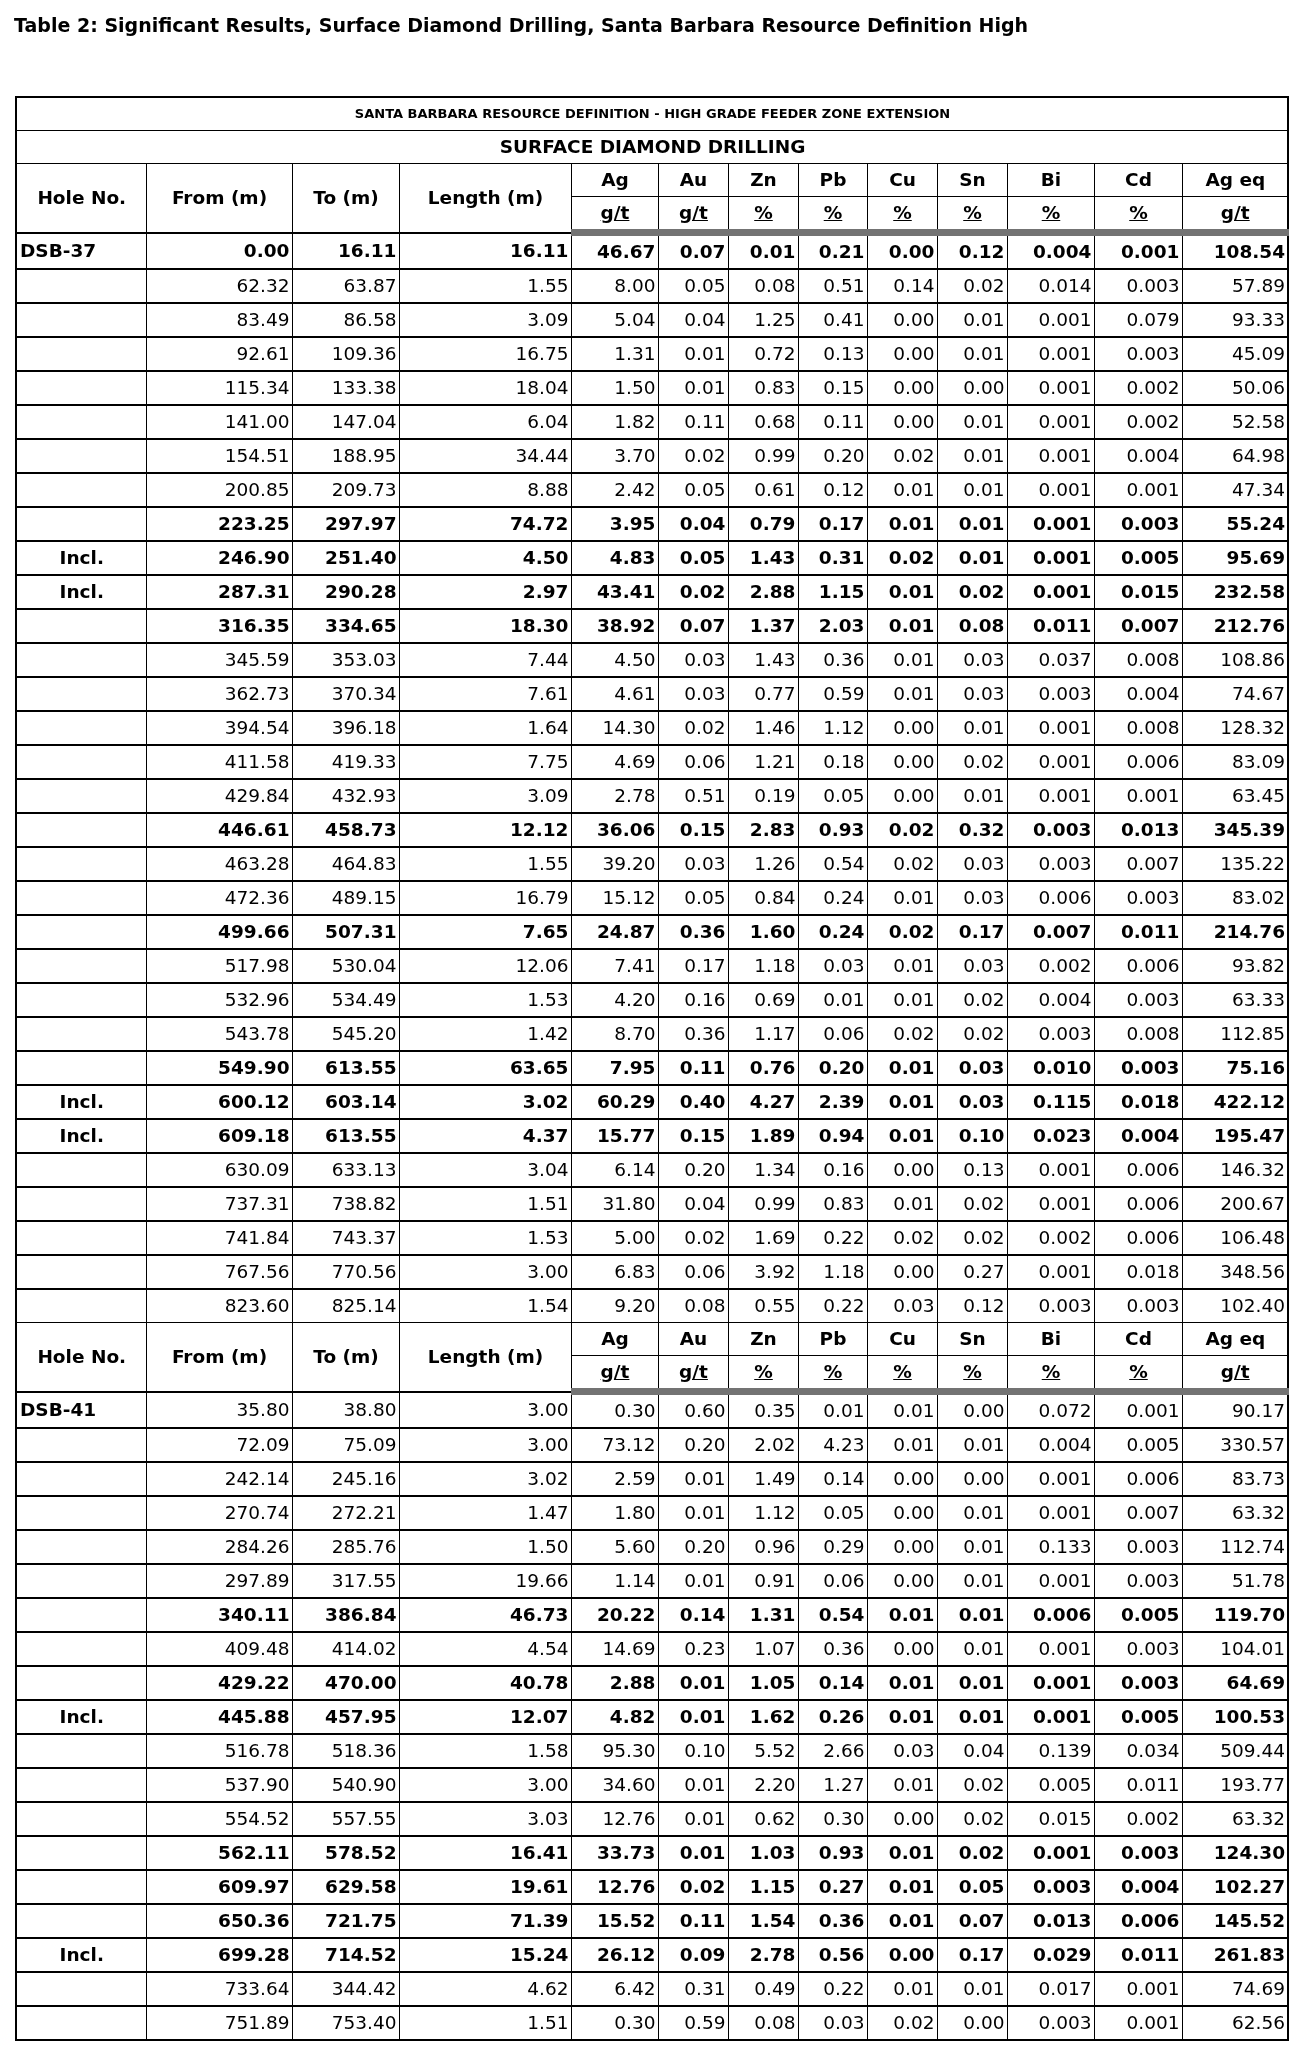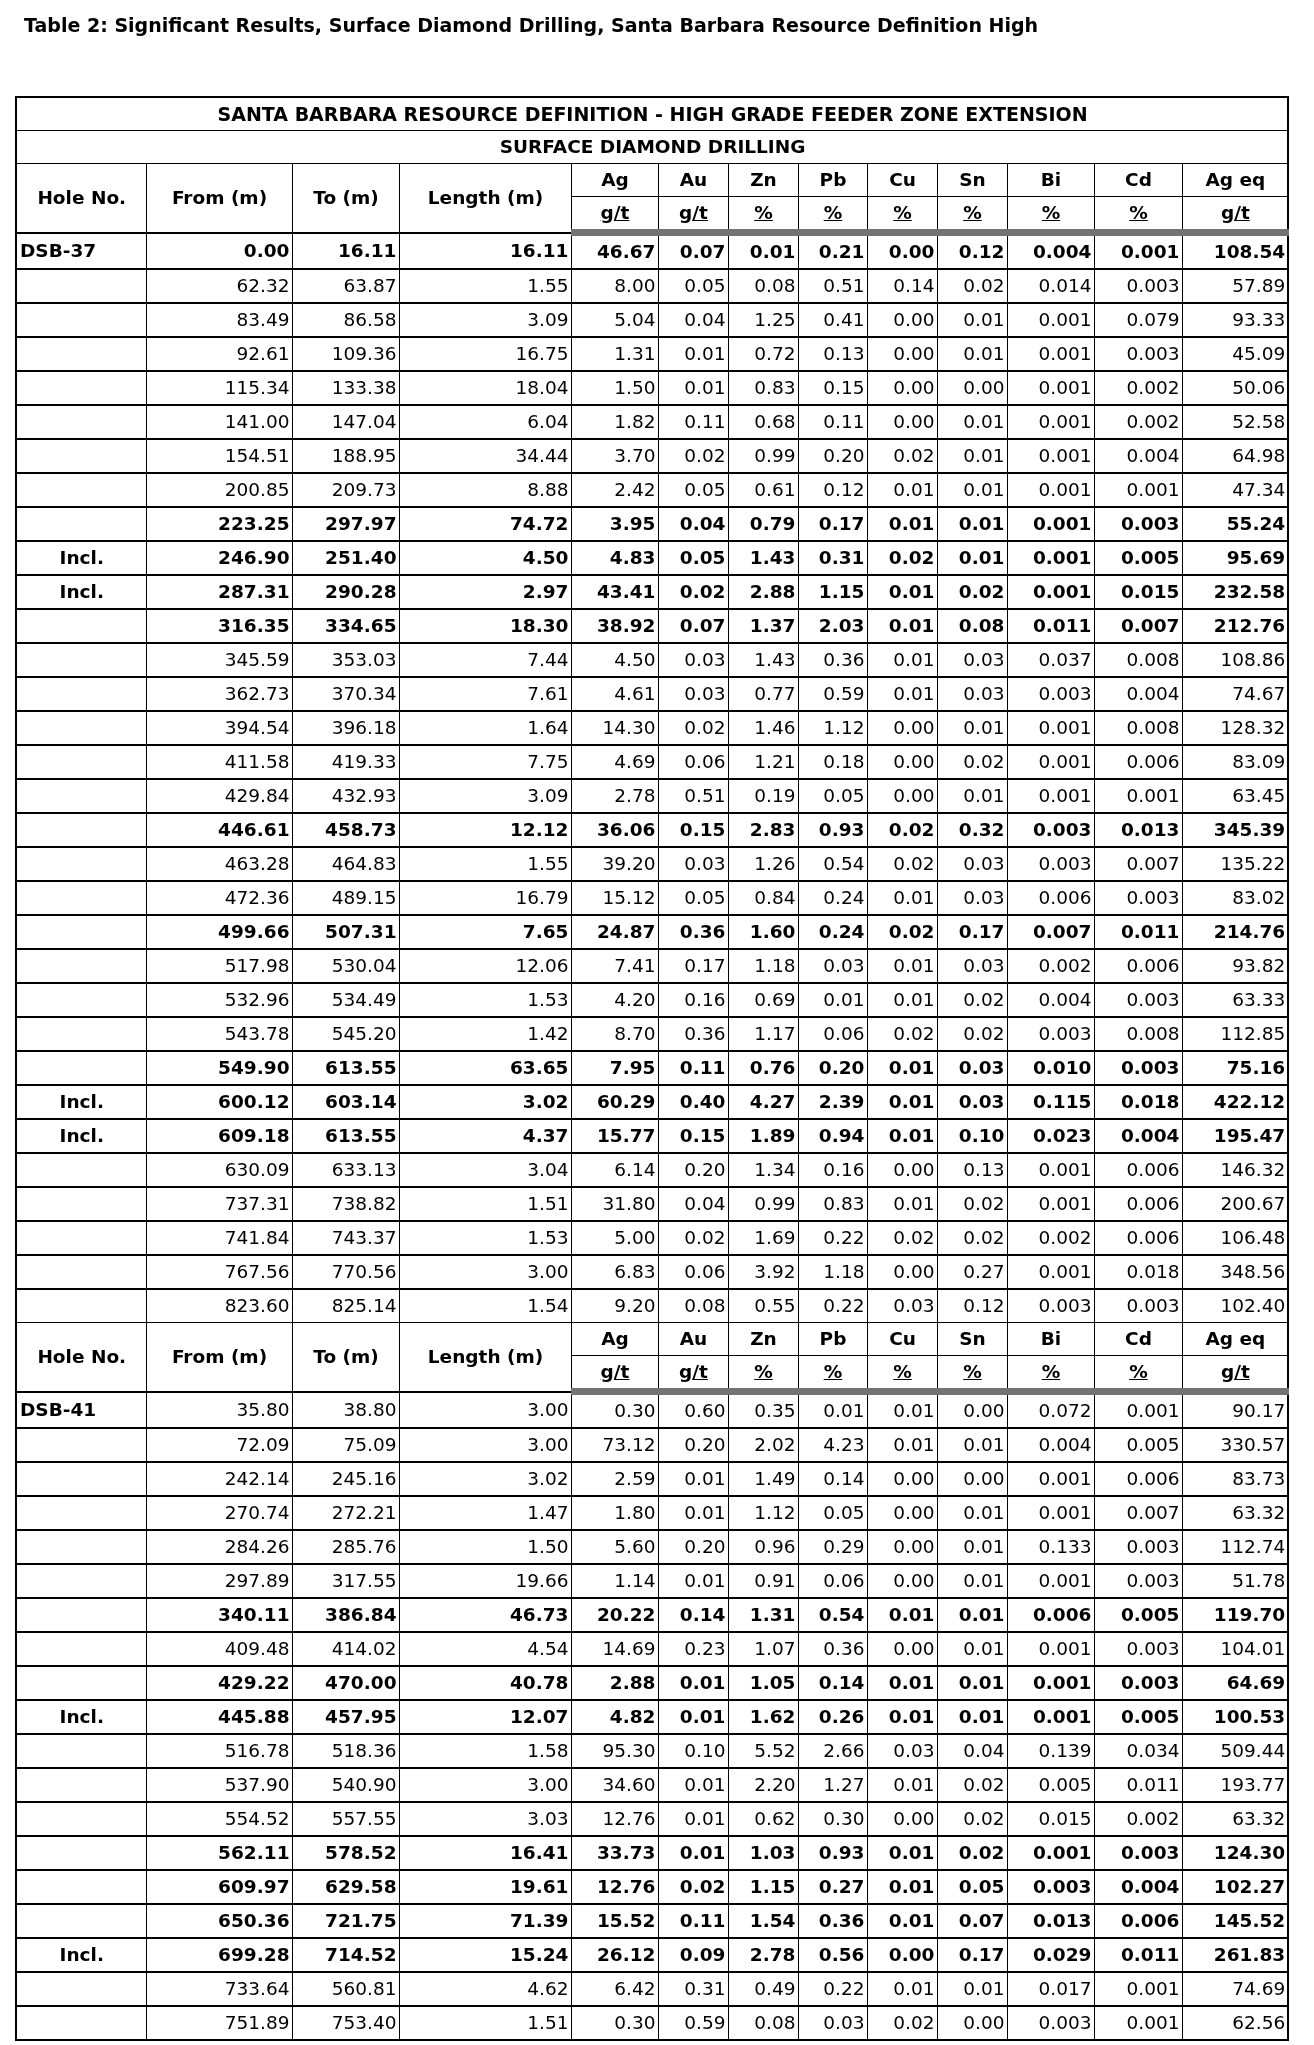--- a/index.html
+++ b/index.html
@@ -1,21 +1,21 @@
 <!DOCTYPE html>
 <html><head>
 <meta charset="utf-8">
 <style>
   html, body { margin: 0; padding: 0; background: #ffffff; }
   body { width: 1314px; height: 2045px; position: relative; overflow: hidden; font-family: "DejaVu Sans", sans-serif; color: #000; }
-  .caption { position: absolute; left: 24px; top: 14px; width: 1280px; font-weight: bold; font-size: 19px; line-height: 23px; letter-spacing: 0; }
+  .caption { position: absolute; left: 14px; top: 14px; width: 1280px; font-weight: bold; font-size: 19px; line-height: 23px; letter-spacing: 0; }
   table.results { position: absolute; left: 15px; top: 96px; width: 1272px; border-collapse: collapse; table-layout: fixed; border: 2px solid #000; }
   table.results td, table.results th { border: 1px solid #000; padding: 0 2px 0 3px; font-size: 18.5px; height: 32px; line-height: 32px; white-space: nowrap; overflow: hidden; }
   th.banner { font-weight: bold; text-align: center; height: 32px; border-bottom: 2px solid #000; font-size: 19px; }
-  th.banner.main { font-size: 19px; }
+  th.banner.main { font-size: 13px; }
   th.hdr { font-weight: bold; text-align: center; font-size: 18.5px; height: 31px; line-height: 31px; }
   th.hdr.tall { vertical-align: middle; }
   tr.hdr-row-bottom th { border-bottom: 7px solid #737373; text-decoration: underline; }
   td { text-align: right; font-weight: normal; }
   td.hole { text-align: left; font-weight: bold; margin-left: 12px; }
   td.hole.incl { text-align: center; }
   tr.bold td { font-weight: bold; }
   tr.row td { border-top: 2px solid #000; }
   td.thick-l, th.thick-l { border-left: 2px solid #000; }
   col.c-hole { width: 130px; } col.c-from { width: 146px; } col.c-to { width: 107px; } col.c-len { width: 172px; }
@@ -839,21 +839,21 @@
         <td class="thick-l">0.56</td>
         <td>0.00</td>
         <td>0.17</td>
         <td>0.029</td>
         <td class="thick-l">0.011</td>
         <td>261.83</td>
       </tr>
       <tr class="row">
         <td class="hole"></td>
         <td>733.64</td>
-        <td>560.81</td>
+        <td>344.42</td>
         <td>4.62</td>
         <td>6.42</td>
         <td>0.31</td>
         <td>0.49</td>
         <td class="thick-l">0.22</td>
         <td>0.01</td>
         <td>0.01</td>
         <td>0.017</td>
         <td class="thick-l">0.001</td>
         <td>74.69</td>

